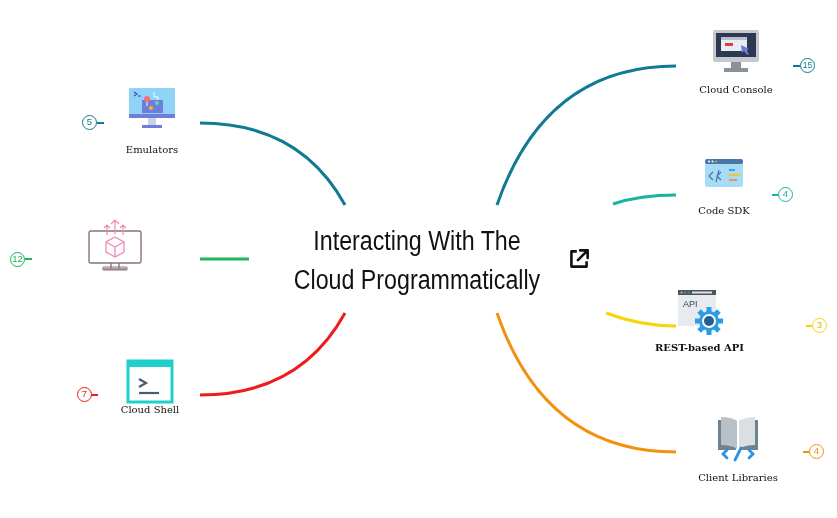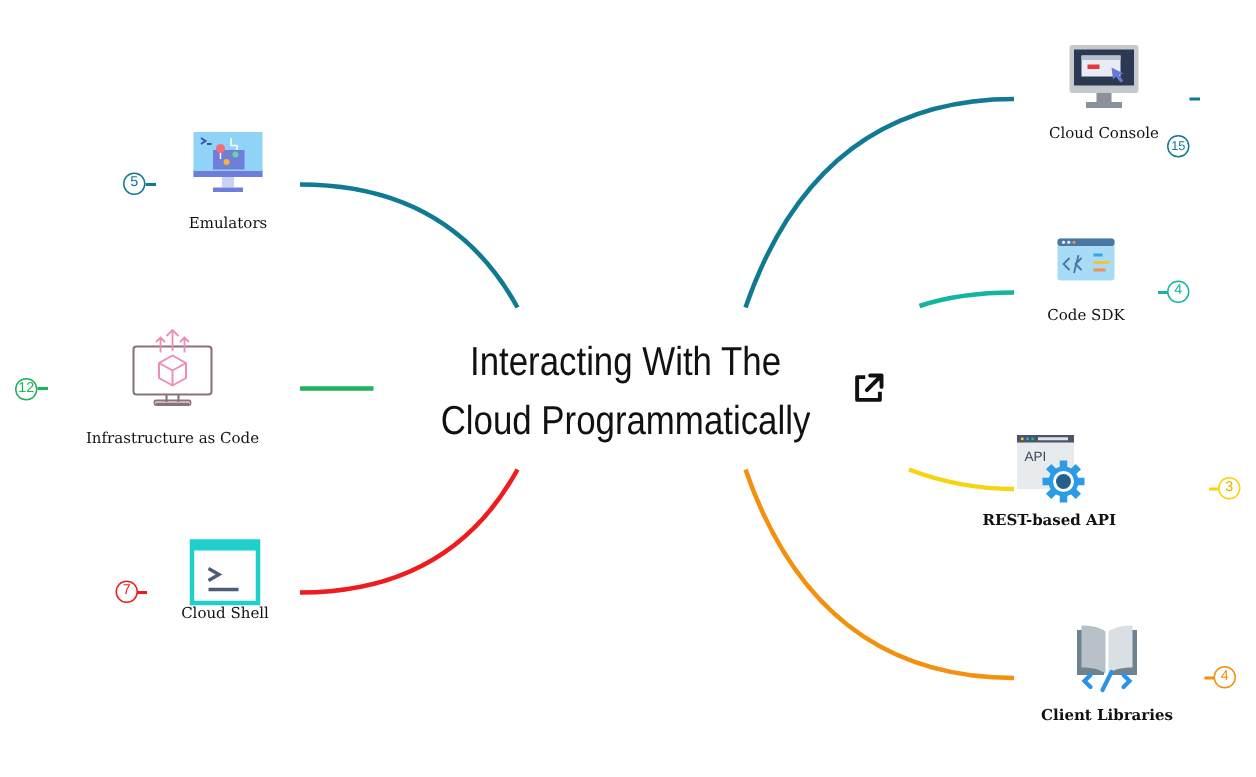--- a/index.html
+++ b/index.html
@@ -59,21 +59,20 @@
 <div class="badge" style="left:82px; top:115px; border-color:#0f7a92; color:#0f7a92;">5</div>
 
 <div class="node" style="left:40px; top:217px; width:150px;">
   <svg class="icon" width="58" height="58" viewBox="0 0 58 58">
     <rect x="3" y="14" width="52" height="32" rx="2" fill="none" stroke="#8a7278" stroke-width="1.4"></rect>
     <path d="M25 46v5M33 46v5M18 52h22" stroke="#8a7278" stroke-width="1.4" fill="none"></path>
     <rect x="17" y="50" width="24" height="3" rx="1" fill="none" stroke="#8a7278" stroke-width="1.2"></rect>
     <path d="M29 20l9 5v10l-9 5-9-5V25z M20 25l9 5 9-5 M29 30v10" fill="#fff" stroke="#f08ab8" stroke-width="1.3"></path>
     <path d="M29 3v14M25 7l4-4 4 4M21 8v10M18 11l3-3 3 3M37 8v10M34 11l3-3 3 3" stroke="#f08ab8" stroke-width="1.2" fill="none"></path>
   </svg>
-  <span class="label" style="margin-top:12px;">Infrastructure as Code</span>
 </div>
 <div class="tick" style="left:25px; top:258px; width:7px; background:#1db45a;"></div>
 <div class="badge" style="left:10px; top:252px; border-color:#1db45a; color:#1db45a;">12</div>
 
 <div class="node" style="left:105px; top:358px; width:90px;">
   <svg class="icon" width="50" height="46" viewBox="0 0 50 46">
     <rect x="3" y="3" width="44" height="41" fill="#fff" stroke="#1ecfcc" stroke-width="3"></rect>
     <rect x="3" y="3" width="44" height="6" fill="#1ecfcc"></rect>
     <path d="M14 21l7 4-7 4" stroke="#4c5b78" stroke-width="2.2" fill="none"></path>
     <line x1="14" y1="35" x2="34" y2="35" stroke="#4c5b78" stroke-width="2.2"></line>
@@ -90,21 +89,21 @@
     <rect x="10" y="9" width="26" height="14" fill="#e8edf3"></rect>
     <rect x="10" y="9" width="26" height="3" fill="#b6c0cc"></rect>
     <rect x="14" y="15" width="8" height="3" fill="#e33a3a"></rect>
     <path d="M30 17l8 4-3 1 3 4-2 1-3-4-2 2z" fill="#6a78d6"></path>
     <rect x="20" y="34" width="10" height="6" fill="#8b9199"></rect>
     <rect x="13" y="40" width="24" height="4" fill="#8b9199"></rect>
   </svg>
   <span class="label" style="margin-top:10px;">Cloud Console</span>
 </div>
 <div class="tick" style="left:793px; top:65px; width:7px; background:#0f7a92;"></div>
-<div class="badge" style="left:778px; top:58px; border-color:#0f7a92; color:#0f7a92; font-size:8.5px;margin-top:32px;">15</div>
+<div class="badge" style="left:800px; top:58px; border-color:#0f7a92; color:#0f7a92; font-size:8.5px;">15</div>
 
 <div class="node" style="left:684px; top:158px; width:80px;">
   <svg class="icon" width="40" height="32" viewBox="0 0 40 32">
     <rect x="1" y="1" width="38" height="28" rx="2" fill="#a7dbf6"></rect>
     <rect x="1" y="1" width="38" height="5" rx="2" fill="#4a76a6"></rect>
     <circle cx="5" cy="3.5" r="1" fill="#fff"></circle>
       <circle cx="8.5" cy="3.5" r="1" fill="#fff"></circle>
       <circle cx="12" cy="3.5" r="1" fill="#f29a4b"></circle>
     <path d="M9 14l-4 4 4 4M17 14l-4 4 4 4M15 12l-3 12" stroke="#4a76a6" stroke-width="1.2" fill="none"></path>
     <rect x="25" y="11" width="6" height="2" fill="#31a6e8"></rect>
@@ -147,16 +146,16 @@
 <div class="badge" style="left:812px; top:318px; border-color:#f6d40f; color:#e0b800;">3</div>
 
 <div class="node" style="left:686px; top:414px; width:104px;">
   <svg class="icon" width="48" height="48" viewBox="0 0 48 48">
     <path d="M4 6h18v30H4z" fill="#6e8290"></path>
     <path d="M26 6h18v30H26z" fill="#6e8290"></path>
     <path d="M7 3c6 0 12 1 16 4v28c-4-3-10-4-16-4z" fill="#b8c1c8"></path>
     <path d="M41 3c-6 0-12 1-16 4v28c4-3 10-4 16-4z" fill="#d9dfe3"></path>
     <path d="M13 36l-4 4 4 4M35 36l4 4-4 4M27 34l-6 12" stroke="#2a93e8" stroke-width="2.8" fill="none" stroke-linecap="round"></path>
   </svg>
-  <span class="label" style="margin-top:10px;font-weight:bold;">Client Libraries</span>
+  <span class="label" style="margin-top:10px;">Client Libraries</span>
 </div>
 <div class="tick" style="left:803px; top:451px; width:7px; background:#f3900e;"></div>
 <div class="badge" style="left:809px; top:444px; border-color:#f3900e; color:#f3900e;">4</div>
 
 </body></html>

